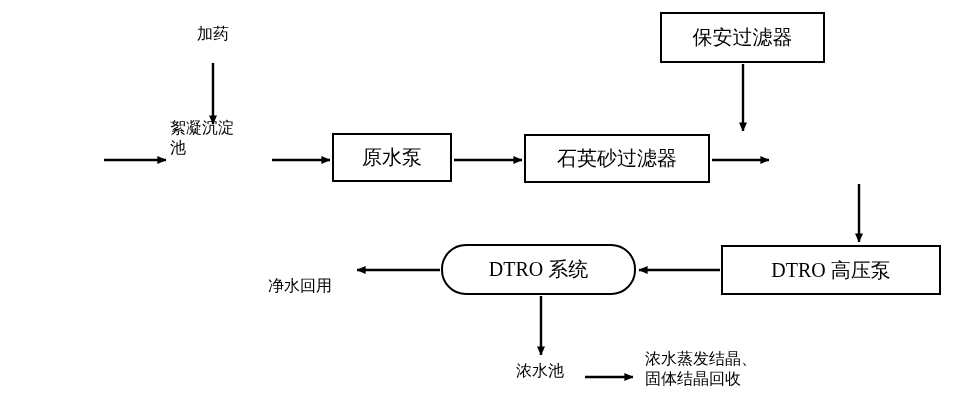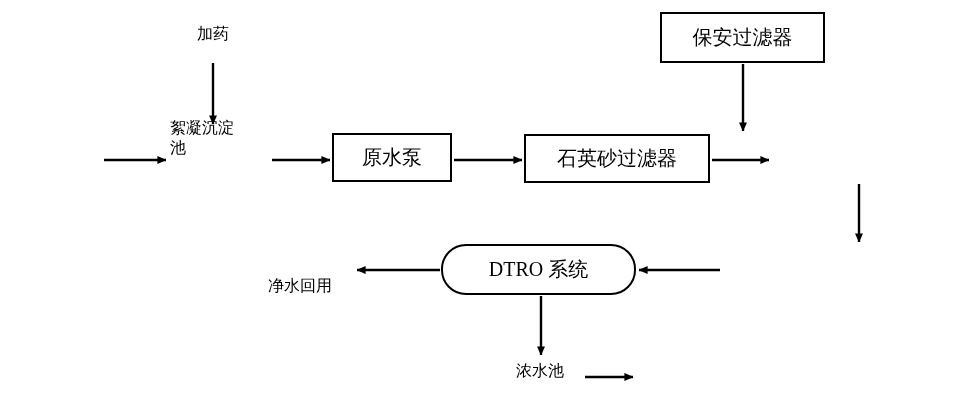--- a/index.html
+++ b/index.html
@@ -100,23 +100,26 @@
   <div class="node-label" style="left:170px; top:118px; width:100px; height:58px;">絮凝沉淀
 池</div>
 
   <div class="node-box" style="left:332px; top:133px; width:120px; height:49px;">原水泵</div>
 
   <div class="node-box" style="left:524px; top:134px; width:186px; height:49px;">石英砂过滤器</div>
 
   <div class="node-box" style="left:660px; top:12px; width:165px; height:51px;">保安过滤器</div>
 
 
+  <div class="node-box" style="left:721px; top:245px; width:220px; height:50px;">DTRO 高压泵</div>
 
   <div class="node-box" style="left:441px; top:244px; width:195px; height:51px;border-radius:25px;">DTRO 系统</div>
 
   <div class="node-label center" style="left:252px; top:256px; width:96px; height:28px;">
     <span class="spellcheck">净水回用</span>
   </div>
 
   <div class="node-label center" style="left:503px; top:362px; width:74px; height:28px;font-family:Liberation Mono, monospace;">浓水池</div>
 
+  <div class="node-label" style="left:645px; top:349px; width:180px; height:60px;">浓水蒸发结晶、
+固体结晶回收</div>
 
 </div>
 
 </body></html>

